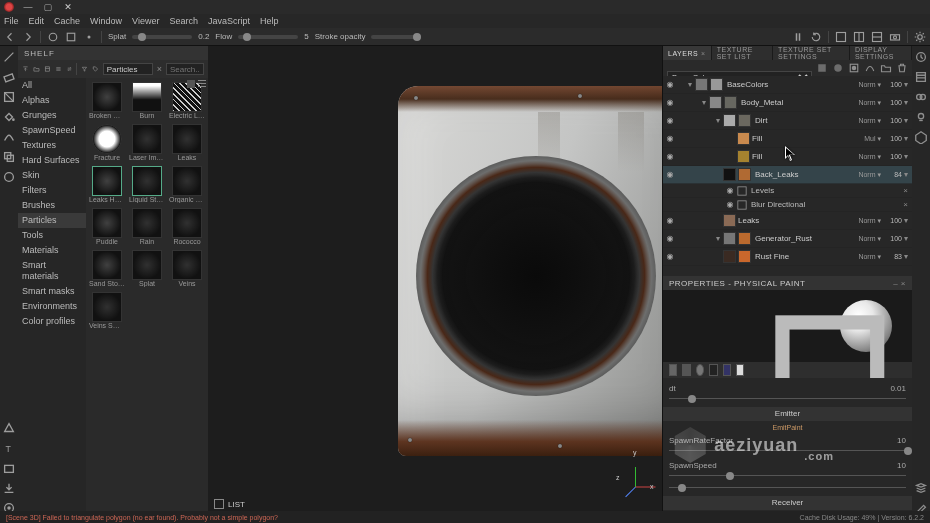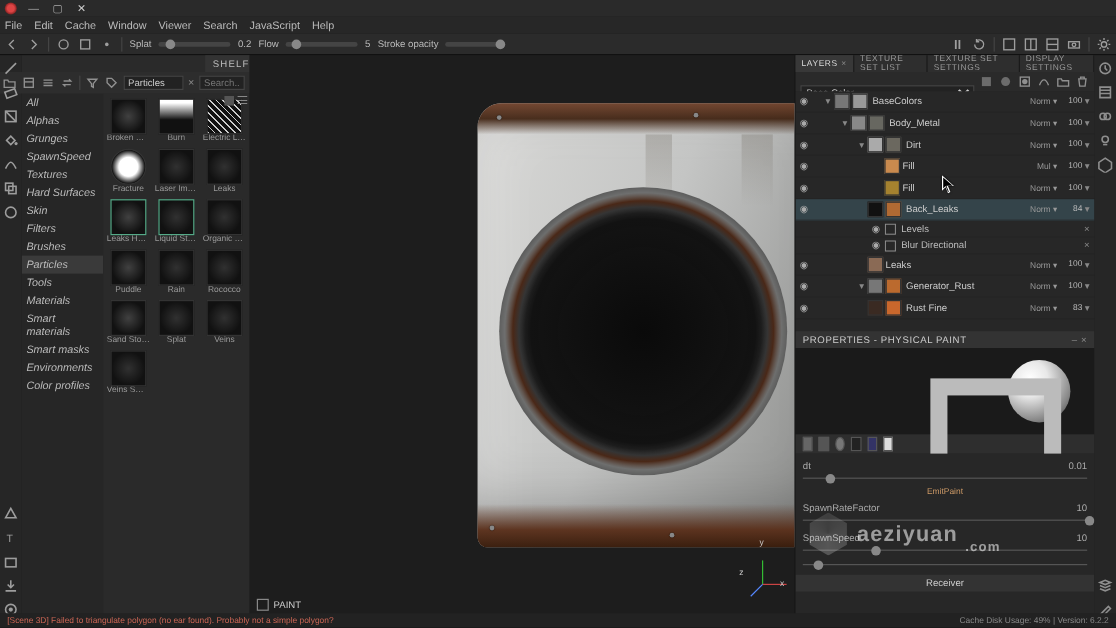--- a/index.html
+++ b/index.html
@@ -23,30 +23,30 @@
 .slider .knob { position: absolute; top: -2px; width: 8px; height: 8px; background: #888; border-radius: 50%; }
 
 
 .workspace { display: flex; height: 469px; }
 
 
 .toolstrip { width: 18px; background: #262626; display: flex; flex-direction: column; align-items: center; padding-top: 4px; gap: 6px; }
 .toolstrip .ti { width: 14px; height: 14px; opacity: .8; }
 
 
-.shelf { width: 190px; background: #2a2a2a; display: flex; flex-direction: column; align-items: flex-end; }
+.shelf { width: 190px; background: #2a2a2a; display: flex; flex-direction: column; }
 .shelf-header { height: 14px; background: #333; padding-left: 6px; font-size: 8px; letter-spacing: 1px; color: #bbb; display:flex; align-items:center;}
 .shelf-tools { height: 18px; background: #2d2d2d; display: flex; align-items: center; gap: 4px; padding: 0 4px; }
 .shelf-tools .si { width: 12px; height: 12px; opacity: .7; }
 .shelf-tools .divider { width: 1px; height: 12px; background: #444; }
 .shelf-tools input { background: #222; border: 1px solid #444; color: #ccc; font-size: 8px; height: 12px; width: 50px; padding: 0 3px; }
 .shelf-tools .sx { color:#888; font-size:9px;}
 .shelf-body { flex: 1; display: flex; overflow:hidden;}
 .shelf-cats { width: 68px; background: #262626; overflow:hidden;}
-.shelf-cats div { padding: 2px 4px; color: #bbb; font-size: 9px; line-height: 11px; font-style: italic; }
+.shelf-cats div { padding: 2px 4px; color: #bbb; font-size: 9px; line-height: 11px; }
 .shelf-cats .sel { background: #3a3a3a; }
 .shelf-grid { flex: 1; background: #2a2a2a; padding: 4px 2px; display: grid; grid-template-columns: repeat(3, 38px); grid-auto-rows: 40px; gap: 2px; align-content:start; position:relative;}
 .thumb { width: 38px; display:flex; flex-direction:column; align-items:center; }
 .thumb .img { width: 30px; height: 30px; background: #111 radial-gradient(circle,#fff2 0%,transparent 70%); border:1px solid #333; }
 .thumb .lbl { font-size: 7px; color: #999; max-width:36px; overflow:hidden; white-space:nowrap; text-overflow:ellipsis; text-align:center;}
 .thumb.round .img { background: radial-gradient(circle,#fff 40%, #fff0 70%), #111; border-radius:50%;}
 .thumb.lines .img { background: repeating-linear-gradient(45deg,#ccc 0 1px,transparent 1px 4px), #111;}
 .thumb.sel .img { border-color:#5a8;}
 .thumb.burn .img{ background:#111 linear-gradient(#fff 10%, transparent 60%);}
 .thumb.spray .img{ background:#111 radial-gradient(circle,#fff3 0,transparent 70%);}
@@ -414,21 +414,21 @@
     <div class="axis">
       <div class="ax y"></div>
         <div class="ax x"></div>
         <div class="ax z"></div>
       <div class="albl" style="left:13px; top:-8px;">y</div>
       <div class="albl" style="left:30px; bottom:-3px;">x</div>
       <div class="albl" style="left:-4px; bottom:6px;">z</div>
     </div>
     <div class="mask-ind">
       <div class="sq"></div>
-        <span>PAINT</span>
+        <span>LIST</span>
     </div>
   </div>
 
   <div class="rightcol">
     <div class="tabs">
       <div class="tab active">
           <span>LAYERS</span>
           <span class="tx">×</span>
         </div>
       <div class="tab">
@@ -601,20 +601,21 @@
       <div class="prow">
         <div class="plabel">
             <span>dt</span>
             <span>0.01</span>
           </div>
         <div class="pslider">
             <div class="ptrack"></div>
             <div class="pknob" style="left:8%;"></div>
           </div>
       </div>
+      <div class="section-head">Emitter</div>
       <div class="section-sub">EmitPaint</div>
       <div class="prow">
         <div class="plabel">
             <span>SpawnRateFactor</span>
             <span>10</span>
           </div>
         <div class="pslider">
             <div class="ptrack"></div>
             <div class="pknob" style="left:99%;"></div>
           </div>

